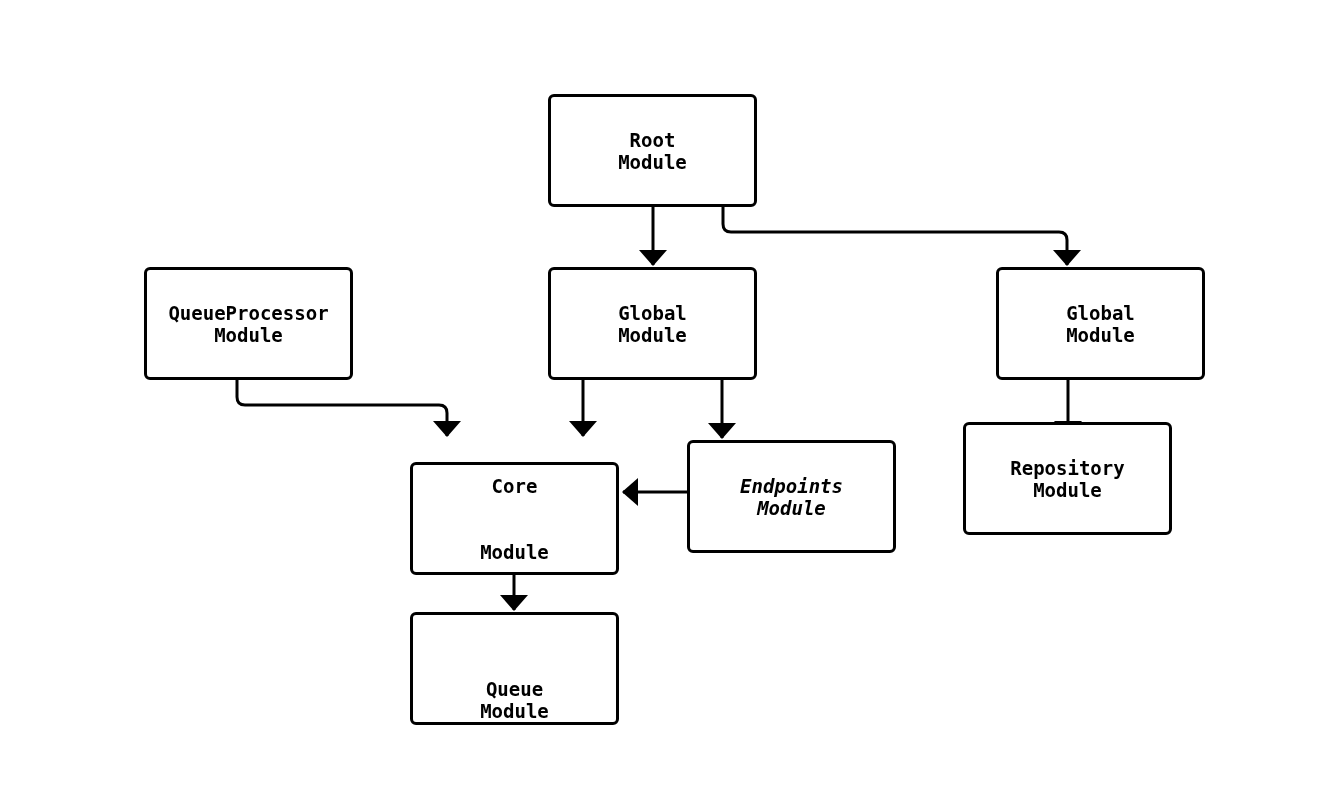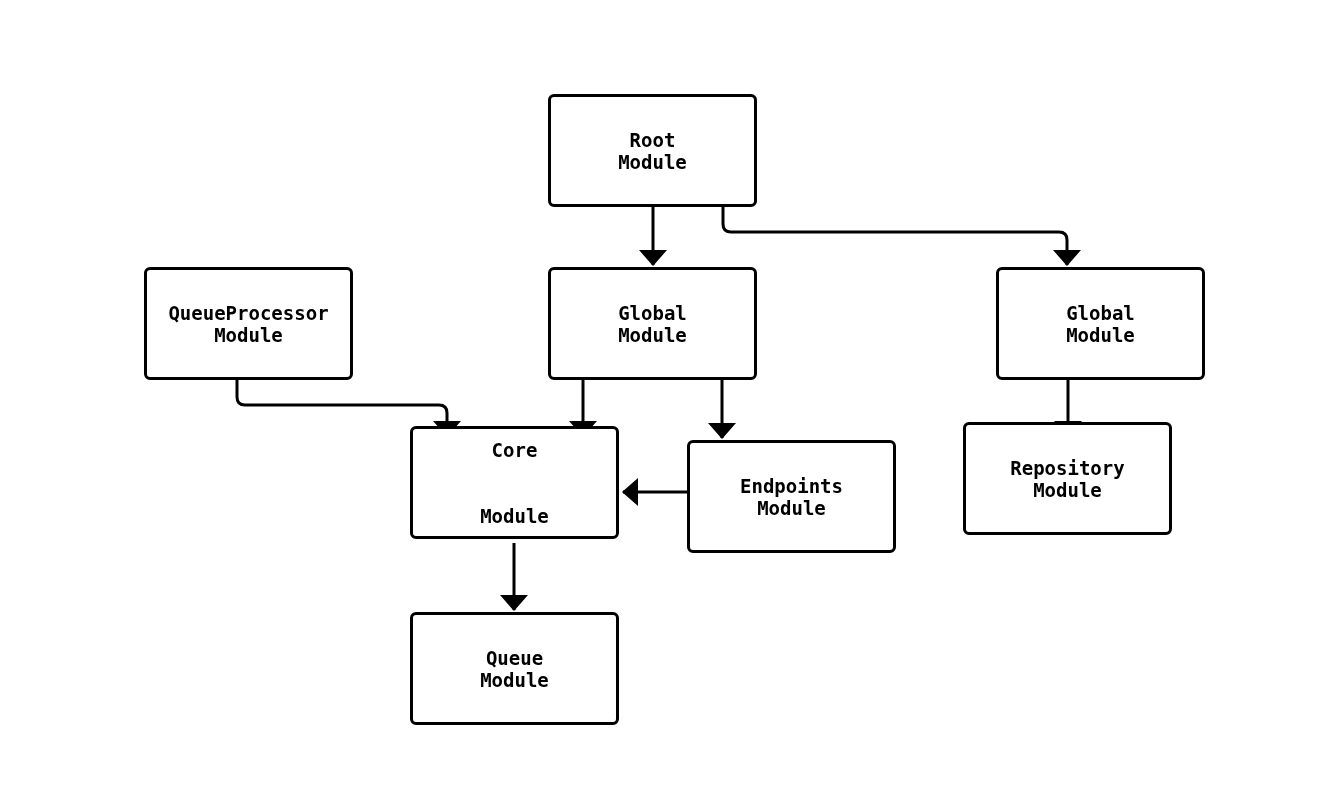--- a/index.html
+++ b/index.html
@@ -47,24 +47,24 @@
     font-weight: bold;
     font-size: 19px;
     line-height: 22px;
   }
   .node span { display: block; }
   
   .pos-root           { left: 548px;  top: 94px;  }
   .pos-queueprocessor { left: 144px;  top: 267px; }
   .pos-server         { left: 548px;  top: 267px; }
   .pos-global         { left: 963px;  top: 267px; margin-left: 33px; }
-  .pos-core           { left: 410px;  top: 426px; gap: 44px; }
-  .pos-endpoints      { left: 687px;  top: 440px; }
+  .pos-core           { left: 410px;  top: 462px; gap: 44px; }
+  .pos-endpoints      { left: 687px;  top: 440px; font-style: italic; }
   .pos-repository     { left: 963px;  top: 422px; }
-  .pos-queue          { left: 410px;  top: 612px; }
+  .pos-queue          { left: 410px;  top: 612px; justify-content: flex-end; }
 </style>
 </head>
 <body>
 
 <div class="canvas">
 
   <svg class="edges-layer" viewBox="0 0 1337 809" xmlns="http://www.w3.org/2000/svg">
     <defs>
       <marker id="arrowhead" markerUnits="userSpaceOnUse" markerWidth="16" markerHeight="28" viewBox="0 0 16 28" refX="15" refY="14" orient="auto">
         <path class="arrowhead-fill" d="M0,0 L16,14 L0,28 Z"></path>

